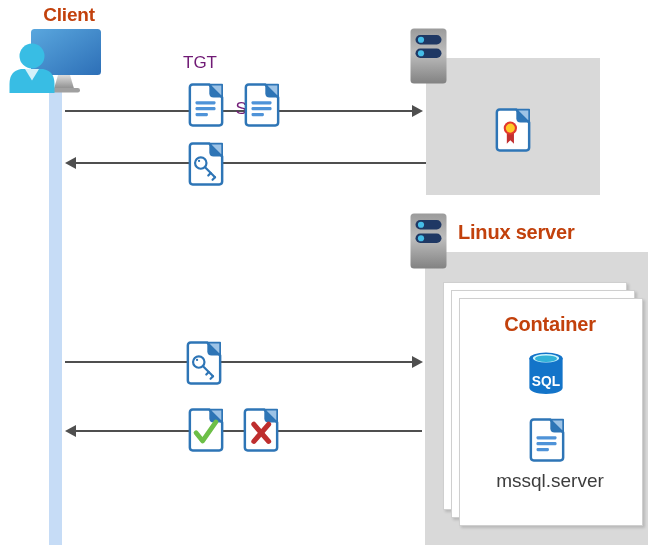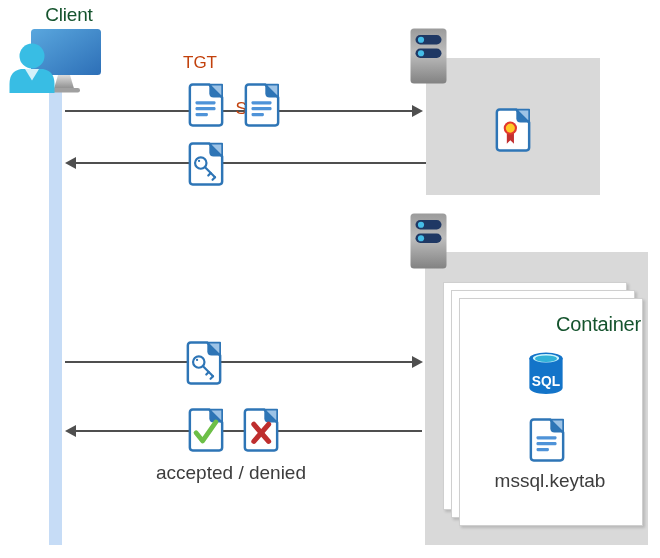--- a/index.html
+++ b/index.html
@@ -1,22 +1,22 @@
 <!DOCTYPE html>
 <html><head>
 <meta charset="utf-8">
 <style>
   html,body{margin:0;padding:0;background:#fff;}
   .canvas{
     position:relative;width:660px;height:558px;background:#ffffff;
     font-family:"Liberation Sans",sans-serif;overflow:hidden;
   }
   .abs{position:absolute;}
-  .heading{font-weight:400;color:#14532d;font-size:20px;line-height:24px;letter-spacing:-0.2px;}
-  .label{color:#c2410c;font-size:17px;}
+  .heading{font-weight:700;color:#c2410c;font-size:20px;line-height:24px;letter-spacing:-0.2px;}
+  .label{color:#701a75;font-size:17px;}
   .label-lg{color:#3d3d3d;font-size:19px;}
   .gray-box{background:#d9d9d9;}
   .lifeline{background:#c6dcf6;}
   .sheet{background:#fff;border:1px solid #cfcfcf;box-shadow:1.5px 1.5px 2.5px rgba(0,0,0,0.15);}
   .flow-line{position:absolute;height:2px;background:#4f4f4f;}
   .flow-line.right::after{
     content:"";position:absolute;right:-11px;top:-5px;width:0;height:0;
     border-left:11px solid #4f4f4f;border-top:6px solid transparent;border-bottom:6px solid transparent;
   }
   .flow-line.left::before{
@@ -148,46 +148,46 @@
       <use href="#sym-lines"></use>
   </svg>
   <svg class="doc" style="left:187px;top:141px;" viewBox="0 0 40 48">
     <use href="#sym-doc"></use>
       <use href="#sym-key"></use>
   </svg>
 
   <svg class="abs" style="left:410px;top:213px;" width="37" height="56">
       <use href="#sym-server"></use>
     </svg>
+  <div class="abs heading" style="left:458px;top:220px;width:180px;">Linux server</div>
 
   <div class="abs sheet" style="left:443px;top:282px;width:182px;height:226px;"></div>
   <div class="abs sheet" style="left:451px;top:290px;width:182px;height:226px;"></div>
   <div class="abs sheet" style="left:459px;top:298px;width:182px;height:226px;"></div>
 
-  <div class="abs heading center" style="left:459px;top:312px;width:182px;text-align:right;">Container</div>
+  <div class="abs heading center" style="left:459px;top:312px;width:182px;">Container</div>
 
   <svg class="abs" style="left:527px;top:350px;" width="38" height="46" viewBox="0 0 40 46">
     <use href="#sym-sqlcyl"></use>
     <text x="20" y="36.5" text-anchor="middle" font-size="14.5" font-weight="bold" font-family="Liberation Sans, sans-serif" fill="#ffffff">SQL</text>
   </svg>
 
   <svg class="doc" style="left:528px;top:417px;" viewBox="0 0 40 48">
     <use href="#sym-doc"></use>
       <use href="#sym-lines"></use>
   </svg>
-  <div class="abs label-lg center" style="left:459px;top:470px;width:182px;">mssql.keytab</div>
+  <div class="abs label-lg center" style="left:459px;top:470px;width:182px;">mssql.server</div>
 
   <svg class="doc" style="left:185px;top:340px;" viewBox="0 0 40 48">
     <use href="#sym-doc"></use>
       <use href="#sym-key"></use>
   </svg>
   <svg class="doc" style="left:187px;top:407px;" viewBox="0 0 40 48">
     <use href="#sym-doc"></use>
       <use href="#sym-check"></use>
   </svg>
   <svg class="doc" style="left:242px;top:407px;" viewBox="0 0 40 48">
     <use href="#sym-doc"></use>
       <use href="#sym-x"></use>
   </svg>
 
-  <div class="abs label-lg center" style="left:131px;top:462px;width:200px;">accepted / denied</div>
 
 </div>
 
 </body></html>

